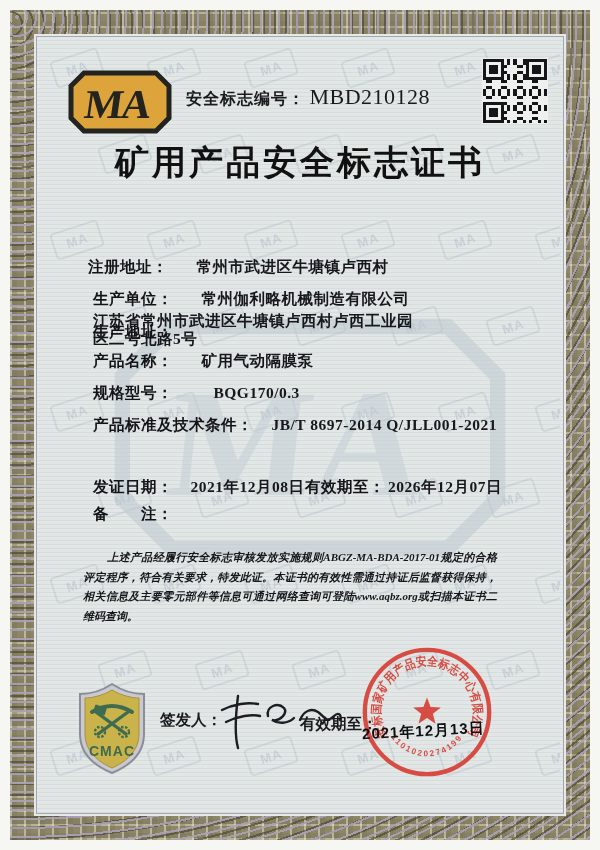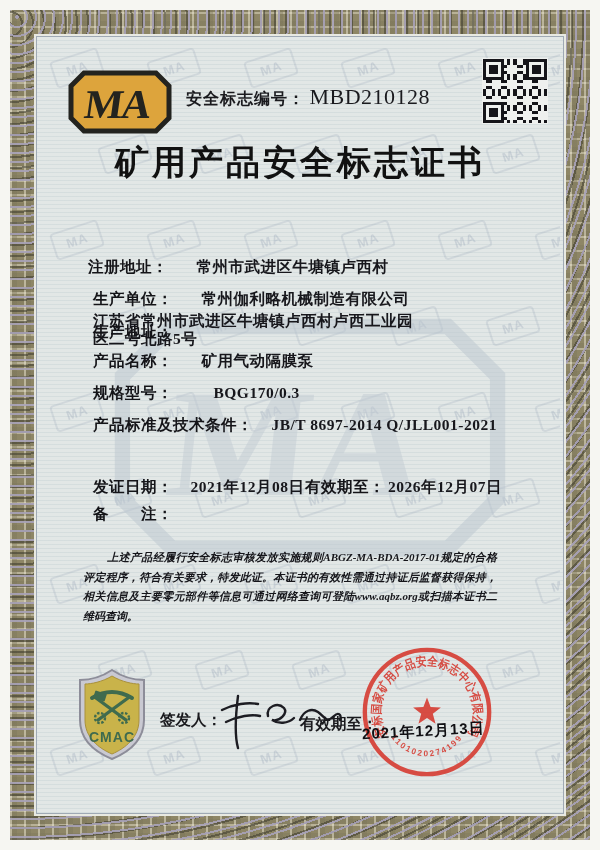--- a/index.html
+++ b/index.html
@@ -348,21 +348,21 @@
     <span class="row-label" style="position:absolute;left:212px;font-family:Liberation Serif, serif;">有效期至：</span>
     <span class="row-value" style="position:absolute;left:295px;">2026年12月07日</span>
   </div>
   <div class="abs" style="left:93px;top:504px;">
     <span class="row-label">备　　注：</span>
     <span class="row-value" style="margin-left:24px;"></span>
   </div>
 
   <div class="statement">上述产品经履行安全标志审核发放实施规则ABGZ-MA-BDA-2017-01规定的合格评定程序，符合有关要求，特发此证。本证书的有效性需通过持证后监督获得保持，相关信息及主要零元部件等信息可通过网络查询可登陆www.aqbz.org或扫描本证书二维码查询。</div>
 
-  <div class="abs" style="left:74px;top:668px;">
+  <div class="abs" style="left:74px;top:682px;">
     <svg width="76" height="94" viewBox="0 0 76 94">
       <path d="M38,2 C50,10 63,12 70,12 L70,52 C70,72 55,84 38,91 C21,84 6,72 6,52 L6,12 C13,12 26,10 38,2 Z" fill="#c9c9d2" stroke="#8d8d99" stroke-width="2"></path>
       <path d="M38,8 C48,14 59,16 65,16 L65,52 C65,69 52,80 38,86 C24,80 11,69 11,52 L11,16 C17,16 28,14 38,8 Z" fill="#C9B34A" stroke="#a9913c" stroke-width="1"></path>
       <g stroke="#3F6B4E" stroke-width="3.4" fill="none" stroke-linecap="round">
         <path d="M22,30 L52,52"></path>
         <path d="M54,30 L24,52"></path>
         <path d="M18,30 Q38,18 58,30" stroke-width="4"></path>
       </g>
       <g fill="#3F6B4E">
         <rect x="20" y="24" width="12" height="8" rx="1" transform="rotate(18 26 28)"></rect>

